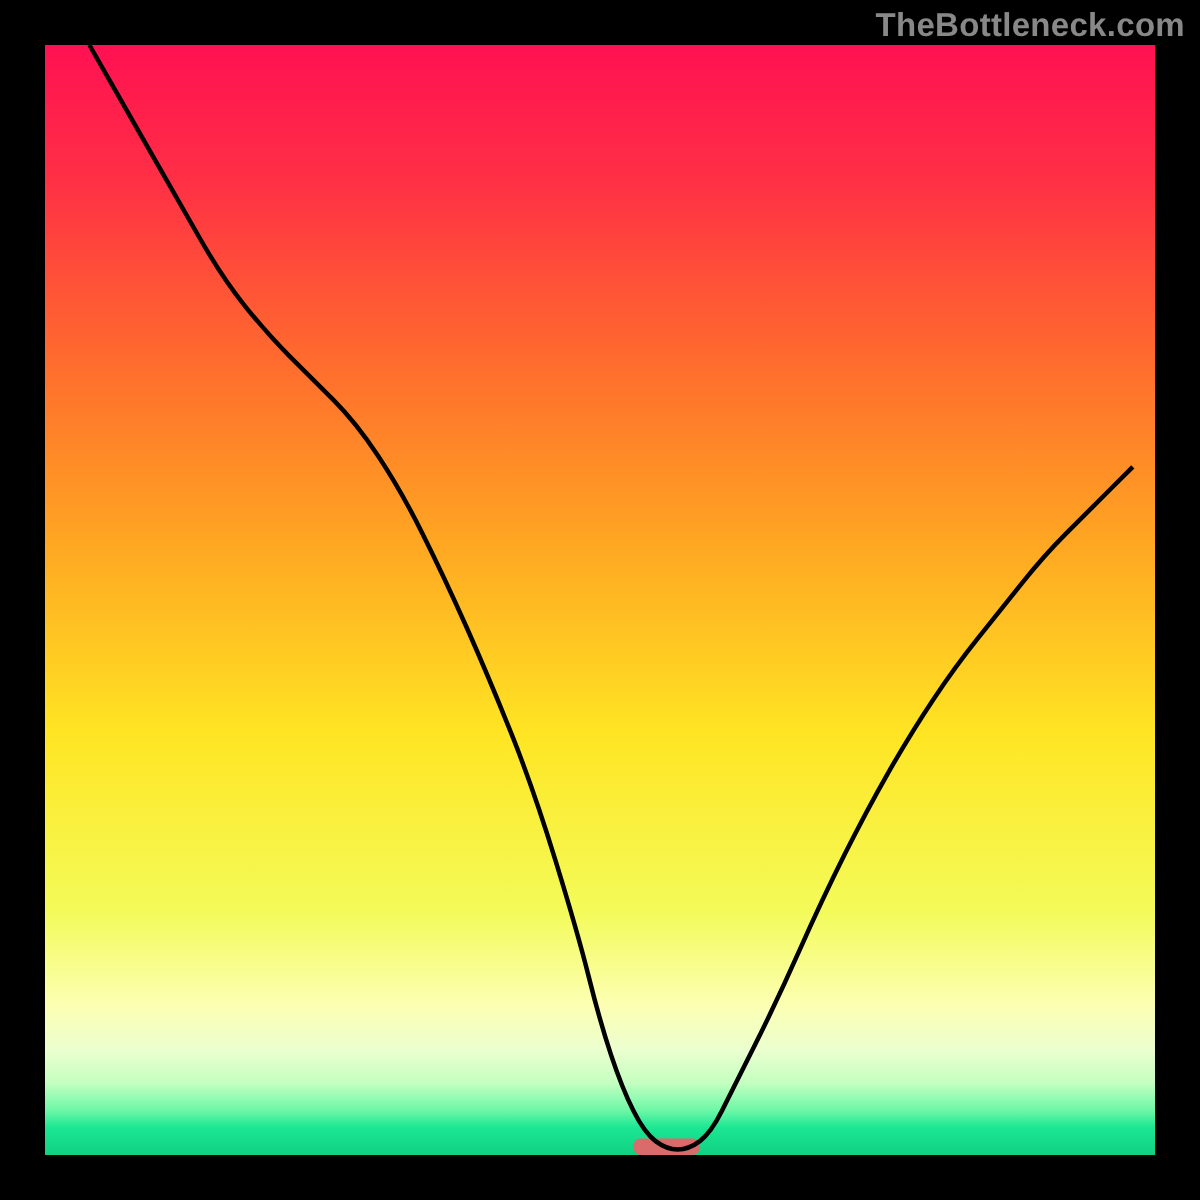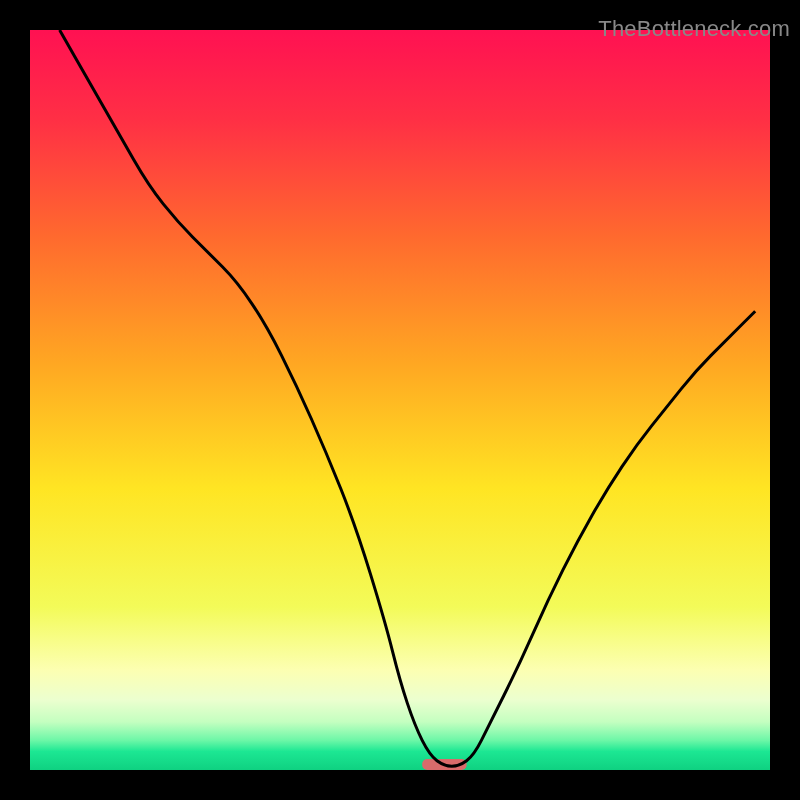--- a/index.html
+++ b/index.html
@@ -13,25 +13,25 @@
   .canvas-wrap {
     position: relative;
     width: 800px;
     height: 800px;
   }
   svg {
     display: block;
   }
   .watermark {
     position: absolute;
-    top: 16px;
+    top: 4px;
     right: 10px;
     font-family: Arial, Helvetica, sans-serif;
     font-size: 22px;
-    font-weight: 400;
+    font-weight: 700;
     color: #888888;
     letter-spacing: 0.2px;
     user-select: none;
   }
 </style>
 </head>
 <body>
 
 <div class="canvas-wrap">
   <svg id="chart-svg" width="800" height="800" viewBox="0 0 800 800">

